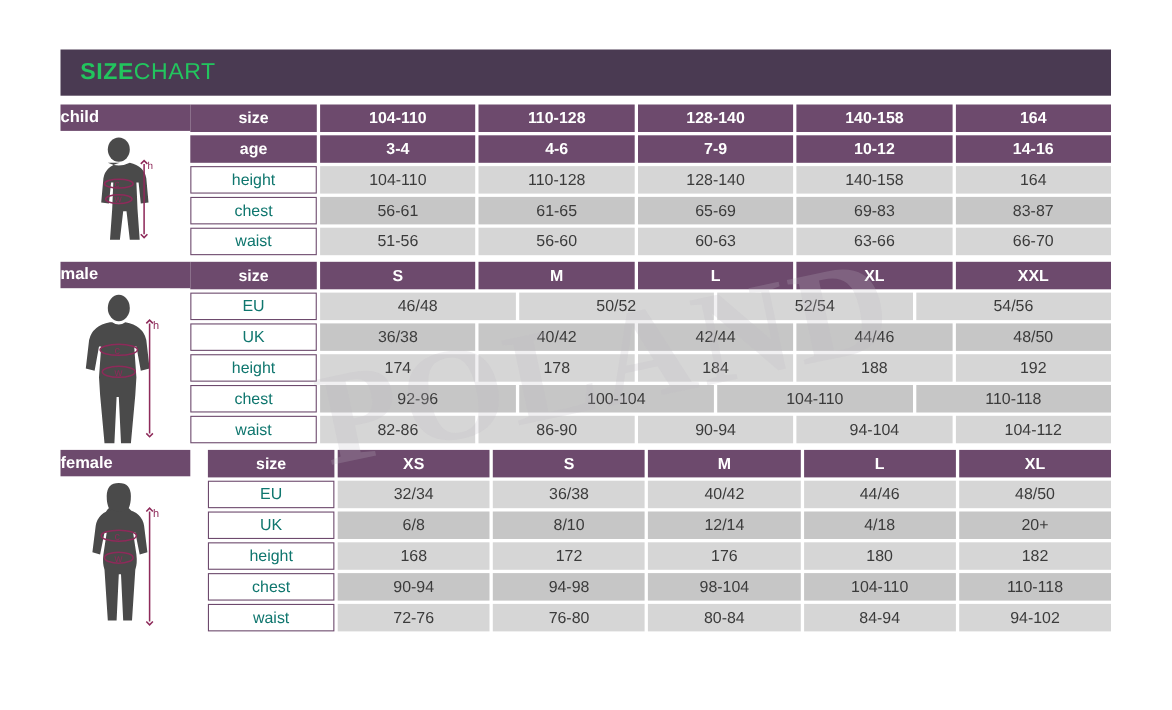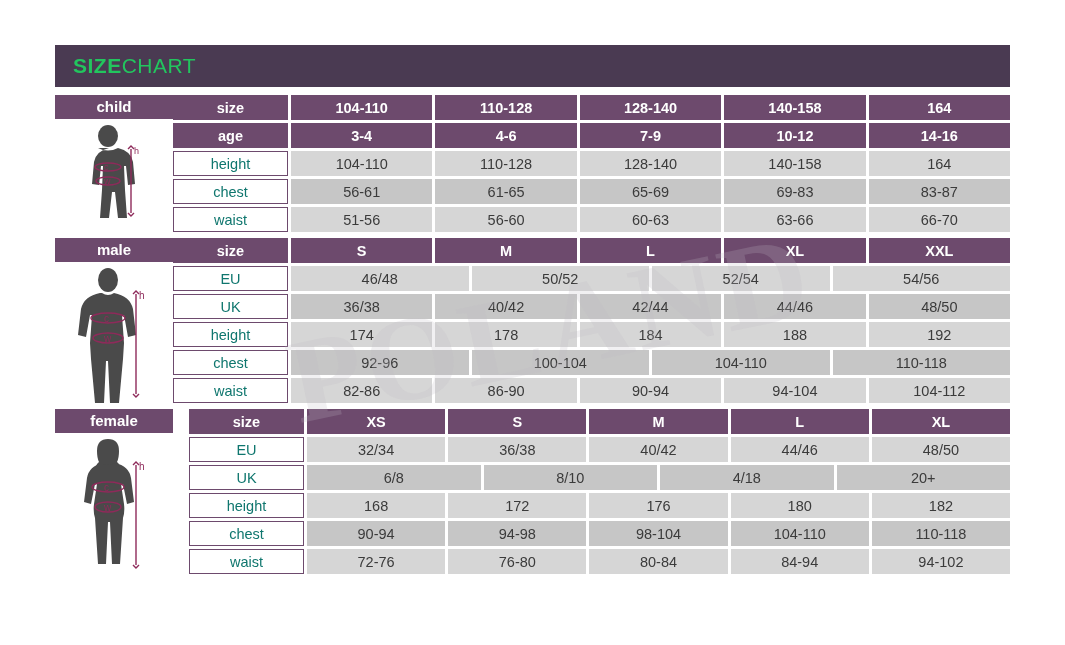--- a/index.html
+++ b/index.html
@@ -67,21 +67,20 @@
   }
   .rows-col {
     flex: 1 1 auto;
   }
 
   .grp-label {
     background: #6d4a6d;
     color: #ffffff;
     font-size: 15px;
     font-weight: bold;
-    text-align: center;
     height: 24px;
     line-height: 24px;
     margin-bottom: 3px;
   }
   .fig-box {
     height: 100px;
     display: flex;
     align-items: center;
     justify-content: center;
   }
@@ -337,20 +336,21 @@
           <div class="cell data-cell-light">36/38</div>
           <div class="cell data-cell-light">40/42</div>
           <div class="cell data-cell-light">44/46</div>
           <div class="cell data-cell-light">48/50</div>
         </div>
 
         <div class="row">
           <div class="label-cell label-plain">UK</div>
           <div class="cell data-cell-dark">6/8</div>
           <div class="cell data-cell-dark">8/10</div>
+          <div class="cell data-cell-dark">12/14</div>
           <div class="cell data-cell-dark">4/18</div>
           <div class="cell data-cell-dark">20+</div>
         </div>
 
         <div class="row">
           <div class="label-cell label-plain">height</div>
           <div class="cell data-cell-light">168</div>
           <div class="cell data-cell-light">172</div>
           <div class="cell data-cell-light">176</div>
           <div class="cell data-cell-light">180</div>

